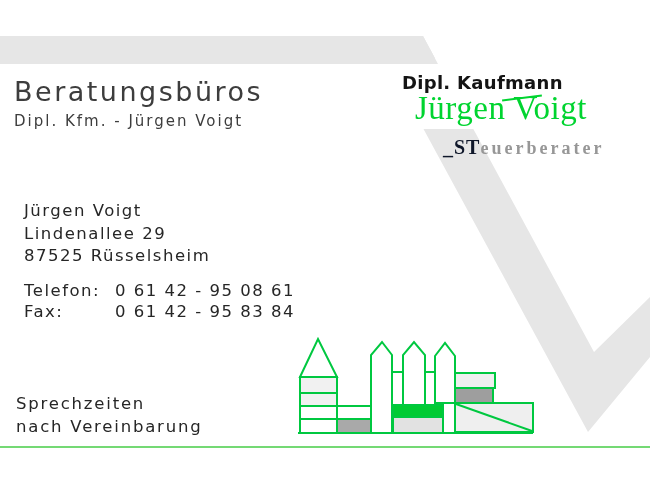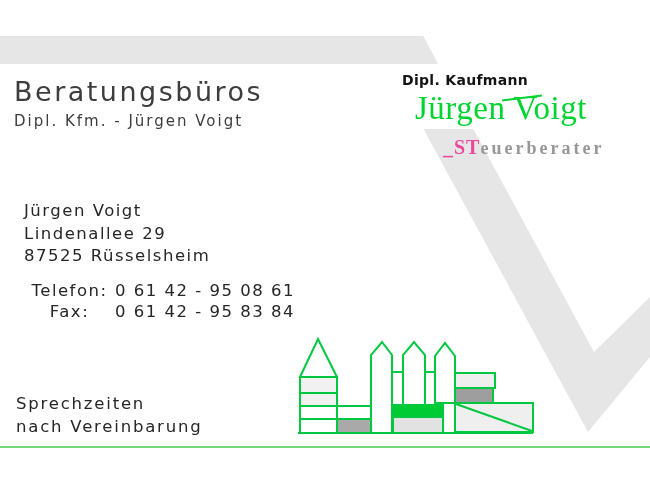--- a/index.html
+++ b/index.html
@@ -24,44 +24,44 @@
   }
   .bg{position:absolute;left:0;top:0;}
   .heading{
     position:absolute;left:14px;top:76px;
     color:var(--heading-gray);
   }
   .heading .line1{font-size:27px;letter-spacing:2.5px;line-height:1.15;}
   .heading .line2{font-size:15px;letter-spacing:2px;margin-top:5px;}
   .logo{position:absolute;left:402px;top:72px;width:248px;}
   .logo .credential{
-    font-size:14px;font-weight:bold;letter-spacing:0.3px;color:#141414;
+    font-size:18px;font-weight:bold;letter-spacing:0.3px;color:#141414;
   }
   .logo .name{
     position:absolute;left:13px;top:18px;
     font-family:"Liberation Serif","DejaVu Serif",serif;
     font-size:33px;color:var(--logo-green);letter-spacing:0.5px;white-space:nowrap;
   }
   .logo .name-overline{
     position:absolute;left:100px;top:25px;width:40px;height:2px;
     background:var(--logo-green);transform:rotate(-7deg);
   }
   .profession{
     position:absolute;left:443px;top:136px;white-space:nowrap;
     font-family:"Liberation Serif","DejaVu Serif",serif;font-weight:bold;
   }
-  .profession .hi{font-size:20px;color:#ec4899;letter-spacing:1px;}
+  .profession .hi{font-size:20px;color:#0f172a;letter-spacing:1px;}
   .profession .rest{font-size:18px;color:#979797;letter-spacing:3px;margin-left:0;}
   .address{
     position:absolute;left:24px;top:200px;
     font-size:16.5px;letter-spacing:1.5px;line-height:22.5px;color:var(--text-dark);
   }
   .phones{
     position:absolute;left:24px;top:281px;
-    font-size:16.5px;letter-spacing:1.5px;line-height:20.5px;color:var(--text-dark);text-align:center;
+    font-size:16.5px;letter-spacing:1.5px;line-height:20.5px;color:var(--text-dark);
   }
   .phones .row{display:flex;}
   .phones .lbl{display:inline-block;min-width:91px;}
   .hours{
     position:absolute;left:16px;top:393px;
     font-size:16.5px;letter-spacing:1.8px;line-height:22.5px;color:var(--text-dark);
   }
   .divider{
     position:absolute;left:0;top:446px;width:650px;height:2px;
     background:var(--divider-green);

